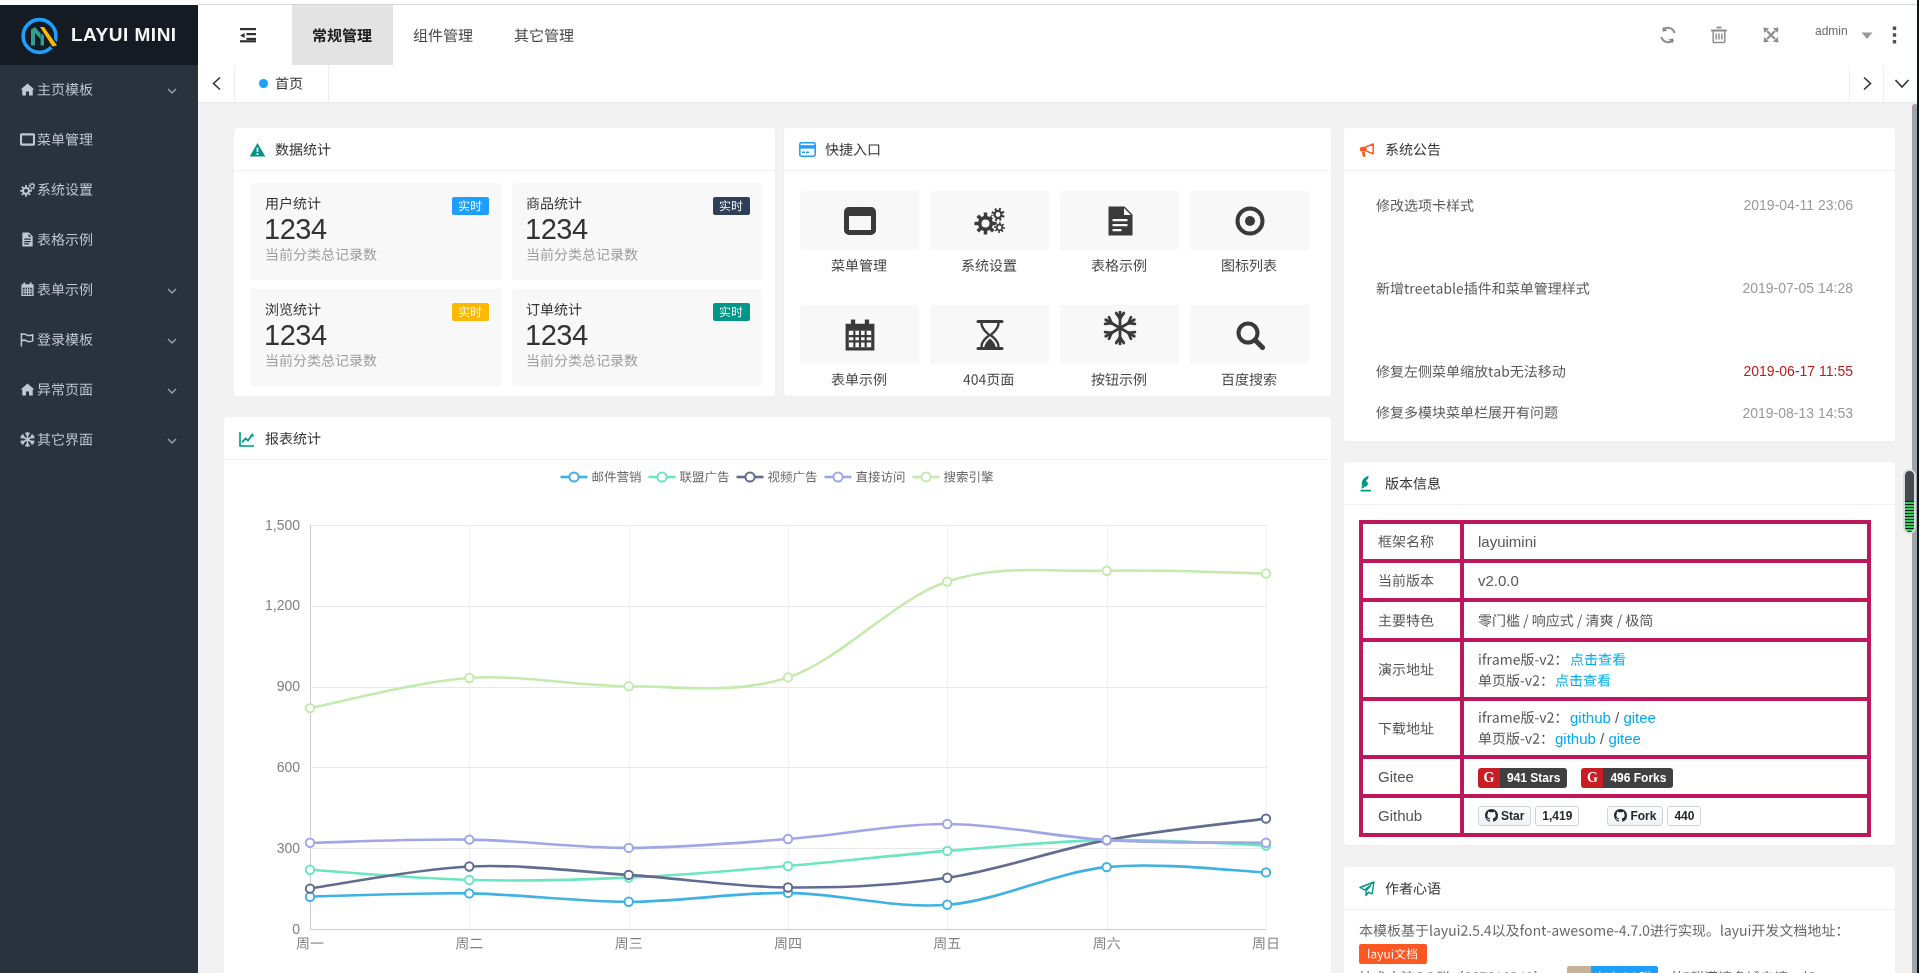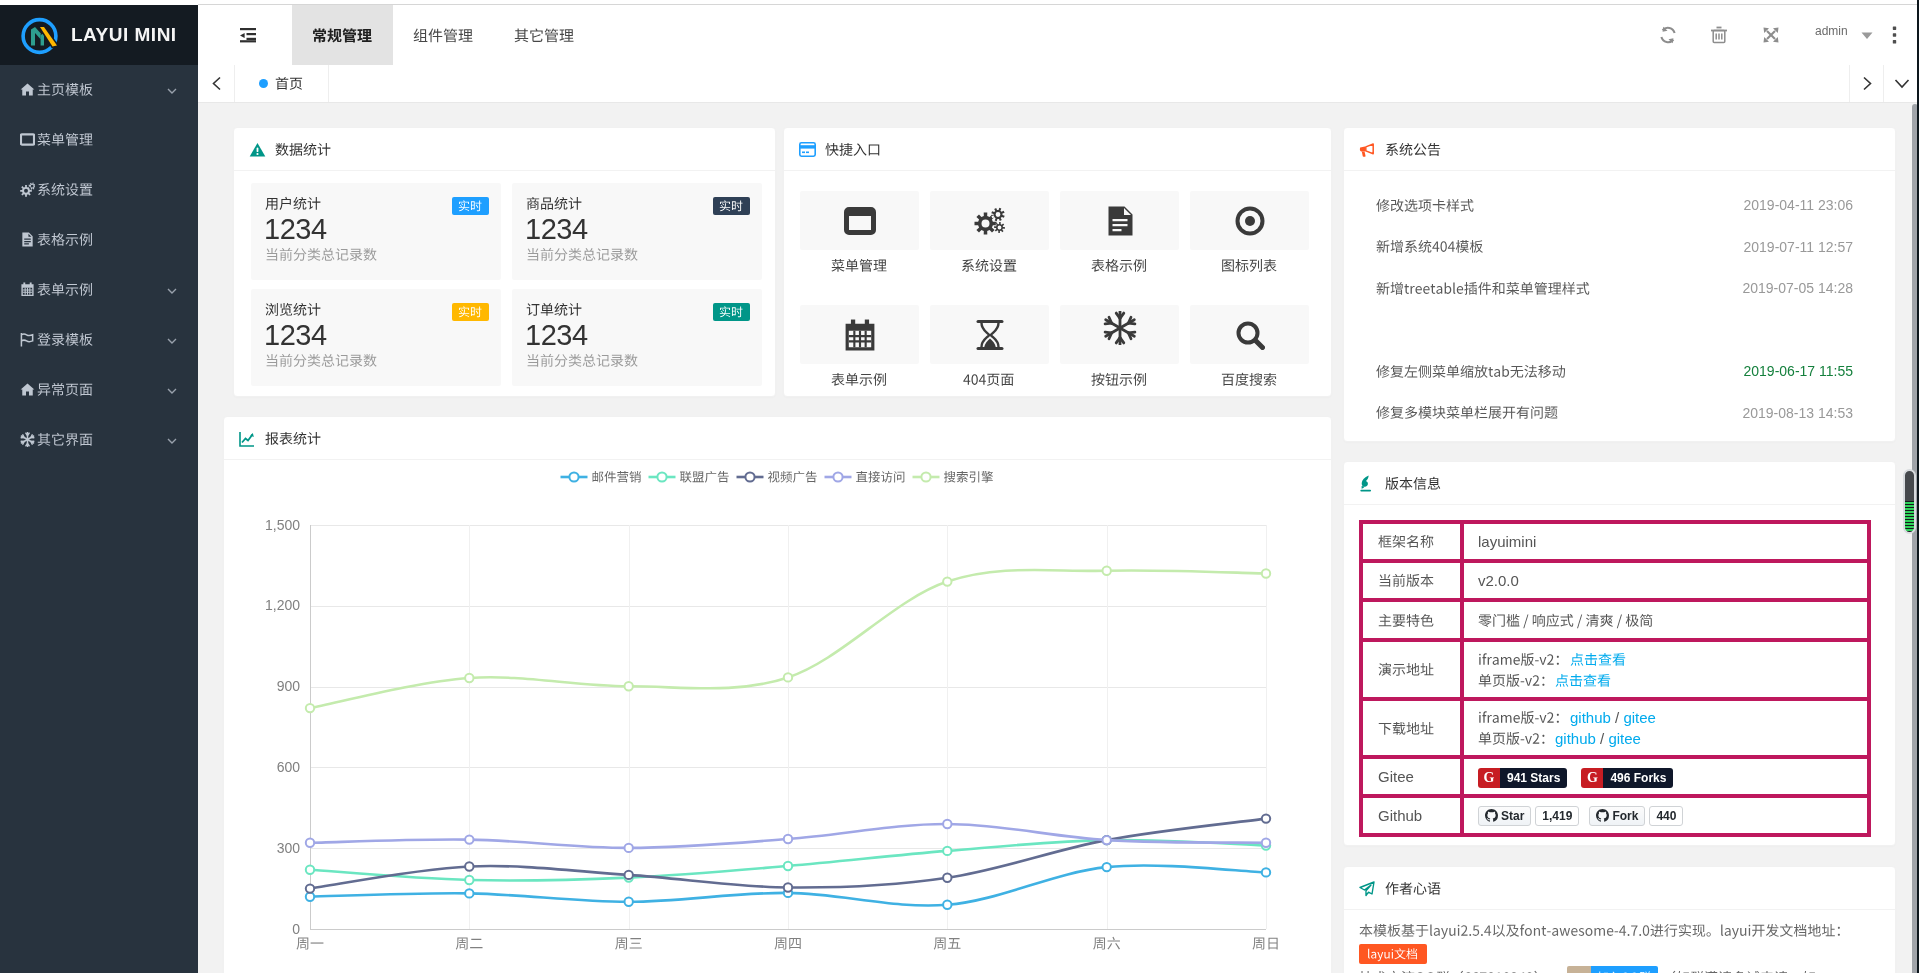--- a/index.html
+++ b/index.html
@@ -16,21 +16,21 @@
 .badge{position:absolute;right:12px;top:14px;height:18px;line-height:18px;border-radius:2px;padding:0 6px}
 .num{position:absolute;left:13px;top:30px;font-size:29px;color:#333;letter-spacing:-0.5px}
 .tile{position:absolute;width:119px;height:59px;background:#F8F8F8;border-radius:2px;display:flex;align-items:center;justify-content:center}
 .tlabel{position:absolute;width:119px;text-align:center;display:flex;justify-content:center}
 .vtable{position:absolute;left:15px;top:58px;width:512px;border:1px solid #E6E6E6;border-collapse:collapse}
 .vtable td{border:4px solid #be185d;vertical-align:middle;padding:0}
 .annrow{position:absolute;left:32px;right:42px;height:42px;display:flex;align-items:center;justify-content:space-between}
 .atime{font-size:14px;color:#A0A0A0}
 .gbadge{display:inline-flex;height:20px;border-radius:3px;overflow:hidden;font-size:12px;font-weight:bold}
 .gbl{background:#C71D23;color:#fff;width:22px;display:flex;align-items:center;justify-content:center;font-family:"Liberation Serif",serif;font-size:14px}
-.gbr{background:#0f172a;color:#fff;display:flex;align-items:center;padding:0 7px}
+.gbr{background:#404040;color:#fff;display:flex;align-items:center;padding:0 7px}
 .ghb{display:inline-flex;height:20px;border:1px solid #D0D3D6;border-radius:3px;background:linear-gradient(#FCFCFC,#EFF3F6);color:#24292E;font-size:12px;font-weight:bold;align-items:center;padding:0 6px}
 .ghc{display:inline-flex;height:20px;border:1px solid #D0D3D6;border-radius:3px;background:#fff;color:#24292E;font-size:12px;font-weight:bold;align-items:center;padding:0 6px;margin-left:4px}
 </style></head><body>
 <svg width="0" height="0" style="position:absolute">
     <defs>
       <path id="g0" d="M374 795C435 750 505 686 545 640H103V567H459V347H149V274H459V27H56V-46H948V27H540V274H856V347H540V567H897V640H572L620 675C580 722 499 790 435 836Z"></path>
       <path id="g1" d="M464 462V281C464 174 421 55 50 -19C66 -35 87 -64 96 -80C485 4 541 143 541 280V462ZM545 110C661 56 812 -27 885 -83L932 -23C854 32 703 111 589 161ZM171 595V128H248V525H760V130H839V595H478C497 630 517 673 535 715H935V785H74V715H449C437 676 419 631 403 595Z"></path>
       <path id="g2" d="M472 417H820V345H472ZM472 542H820V472H472ZM732 840V757H578V840H507V757H360V693H507V618H578V693H732V618H805V693H945V757H805V840ZM402 599V289H606C602 259 598 232 591 206H340V142H569C531 65 459 12 312 -20C326 -35 345 -63 352 -80C526 -38 607 34 647 140C697 30 790 -45 920 -80C930 -61 950 -33 966 -18C853 6 767 61 719 142H943V206H666C671 232 676 260 679 289H893V599ZM175 840V647H50V577H175V576C148 440 90 281 32 197C45 179 63 146 72 124C110 183 146 274 175 372V-79H247V436C274 383 305 319 318 286L366 340C349 371 273 496 247 535V577H350V647H247V840Z"></path>
       <path id="g3" d="M197 840V647H58V577H191C159 439 97 278 32 197C45 179 63 145 71 125C117 193 163 305 197 421V-79H267V456C294 405 326 342 339 309L385 366C368 396 292 512 267 546V577H387V647H267V840ZM879 821C778 779 585 755 428 746V502C428 343 418 118 306 -40C323 -48 354 -70 368 -82C477 75 499 309 501 476H531C561 351 604 238 664 144C600 70 524 16 440 -19C456 -33 476 -62 486 -80C569 -41 644 12 708 82C764 11 833 -45 915 -82C927 -62 950 -32 967 -18C883 15 813 70 756 141C829 241 883 370 911 533L864 547L851 544H501V685C651 695 823 718 929 761ZM827 476C802 370 762 280 710 204C661 283 624 376 598 476Z"></path>
       <path id="g4" d="M811 645C649 607 342 585 91 579C98 562 106 532 108 514C364 519 676 541 871 586ZM136 462C174 417 211 354 225 312L292 341C277 383 238 444 199 489ZM412 489C440 444 465 385 471 347L542 371C534 410 507 467 478 510ZM807 526C781 467 732 382 694 332L752 305C792 354 842 431 883 498ZM629 840V770H370V840H294V770H61V703H294V623H370V703H629V634H705V703H942V770H705V840ZM459 341V264H58V196H391C301 113 160 40 34 4C51 -11 74 -41 86 -61C217 -16 363 71 459 171V-80H537V173C629 72 775 -12 911 -55C922 -34 945 -5 962 11C830 44 689 113 601 196H946V264H537V341Z"></path>
@@ -866,38 +866,20 @@
               <use href="#g68" x="2000"></use>
               <use href="#g69" x="3000"></use>
               <use href="#g70" x="4000"></use>
               <use href="#g71" x="5000"></use>
               <use href="#g72" x="6000"></use>
             </g>
           </svg>
         </span>
         <span class="atime" style="color:#999">2019-04-11 23:06</span>
       </div>
-      <div class="annrow" style="top:97.5px">
-        <span>
-          <svg class="z" width="109" height="21" viewBox="0 0 109 21">
-            <g fill="#595959" transform="translate(0,15.7) scale(0.0140,-0.0140)">
-              <use href="#g73"></use>
-              <use href="#g74" x="1000"></use>
-              <use href="#g8" x="2000"></use>
-              <use href="#g9" x="3000"></use>
-              <use href="#g56" x="4000"></use>
-              <use href="#g57" x="4555"></use>
-              <use href="#g56" x="5110"></use>
-              <use href="#g2" x="5665"></use>
-              <use href="#g3" x="6665"></use>
-            </g>
-          </svg>
-        </span>
-        <span class="atime" style="color:#999">2019-07-11 12:57</span>
-      </div>
       <div class="annrow" style="top:139.0px">
         <span>
           <svg class="z" width="215" height="21" viewBox="0 0 215 21">
             <g fill="#595959" transform="translate(0,15.7) scale(0.0140,-0.0140)">
               <use href="#g73"></use>
               <use href="#g74" x="1000"></use>
               <use href="#g75" x="2000"></use>
               <use href="#g76" x="2377"></use>
               <use href="#g77" x="2765"></use>
               <use href="#g77" x="3319"></use>
@@ -935,21 +917,21 @@
               <use href="#g75" x="8000"></use>
               <use href="#g78" x="8377"></use>
               <use href="#g79" x="8940"></use>
               <use href="#g92" x="9558"></use>
               <use href="#g93" x="10558"></use>
               <use href="#g94" x="11558"></use>
               <use href="#g95" x="12558"></use>
             </g>
           </svg>
         </span>
-        <span class="atime" style="color:#15803d">2019-06-17 11:55</span>
+        <span class="atime" style="color:#b91c1c">2019-06-17 11:55</span>
       </div>
       <div class="annrow" style="top:263.5px">
         <span>
           <svg class="z" width="183" height="21" viewBox="0 0 183 21">
             <g fill="#595959" transform="translate(0,15.7) scale(0.0140,-0.0140)">
               <use href="#g66"></use>
               <use href="#g89" x="1000"></use>
               <use href="#g96" x="2000"></use>
               <use href="#g2" x="3000"></use>
               <use href="#g97" x="4000"></use>
@@ -1190,21 +1172,21 @@
           <tr style="height:39px">
             <td style="width:101px">
               <div style="display:flex;padding-left:15px;font-size:15px;color:#555">Github</div>
             </td>
             <td>
               <div style="display:flex;padding-left:14px;">
                 <span class="ghb"><svg width="13" height="13" viewBox="0 0 16 16" style="margin-right:3px">
                     <path fill="#24292E" d="M8 0C3.58 0 0 3.58 0 8c0 3.54 2.29 6.53 5.47 7.59.4.07.55-.17.55-.38 0-.19-.01-.82-.01-1.49-2.01.37-2.53-.49-2.69-.94-.09-.23-.48-.94-.82-1.13-.28-.15-.68-.52-.01-.53.63-.01 1.08.58 1.23.82.72 1.21 1.87.87 2.33.66.07-.52.28-.87.51-1.07-1.78-.2-3.64-.89-3.64-3.95 0-.87.31-1.59.82-2.15-.08-.2-.36-1.02.08-2.12 0 0 .67-.21 2.2.82.64-.18 1.32-.27 2-.27s1.36.09 2 .27c1.53-1.04 2.2-.82 2.2-.82.44 1.1.16 1.92.08 2.12.51.56.82 1.27.82 2.15 0 3.07-1.87 3.75-3.65 3.95.29.25.54.73.54 1.48 0 1.07-.01 1.93-.01 2.2 0 .21.15.46.55.38A8.01 8.01 0 0 0 16 8c0-4.42-3.58-8-8-8z"></path>
                   </svg>Star</span>
                 <span class="ghc">1,419</span>
-                <span class="ghb" style="margin-left:10px"><svg width="13" height="13" viewBox="0 0 16 16" style="margin-right:3px">
+                <span class="ghb" style="margin-left:28px"><svg width="13" height="13" viewBox="0 0 16 16" style="margin-right:3px">
                     <path fill="#24292E" d="M8 0C3.58 0 0 3.58 0 8c0 3.54 2.29 6.53 5.47 7.59.4.07.55-.17.55-.38 0-.19-.01-.82-.01-1.49-2.01.37-2.53-.49-2.69-.94-.09-.23-.48-.94-.82-1.13-.28-.15-.68-.52-.01-.53.63-.01 1.08.58 1.23.82.72 1.21 1.87.87 2.33.66.07-.52.28-.87.51-1.07-1.78-.2-3.64-.89-3.64-3.95 0-.87.31-1.59.82-2.15-.08-.2-.36-1.02.08-2.12 0 0 .67-.21 2.2.82.64-.18 1.32-.27 2-.27s1.36.09 2 .27c1.53-1.04 2.2-.82 2.2-.82.44 1.1.16 1.92.08 2.12.51.56.82 1.27.82 2.15 0 3.07-1.87 3.75-3.65 3.95.29.25.54.73.54 1.48 0 1.07-.01 1.93-.01 2.2 0 .21.15.46.55.38A8.01 8.01 0 0 0 16 8c0-4.42-3.58-8-8-8z"></path>
                   </svg>Fork</span>
                 <span class="ghc">440</span>
               </div>
             </td>
           </tr>
         </tbody>
       </table>
     </div>
     <div class="panel" style="left:1145px;top:763px;width:553px;height:290px">

